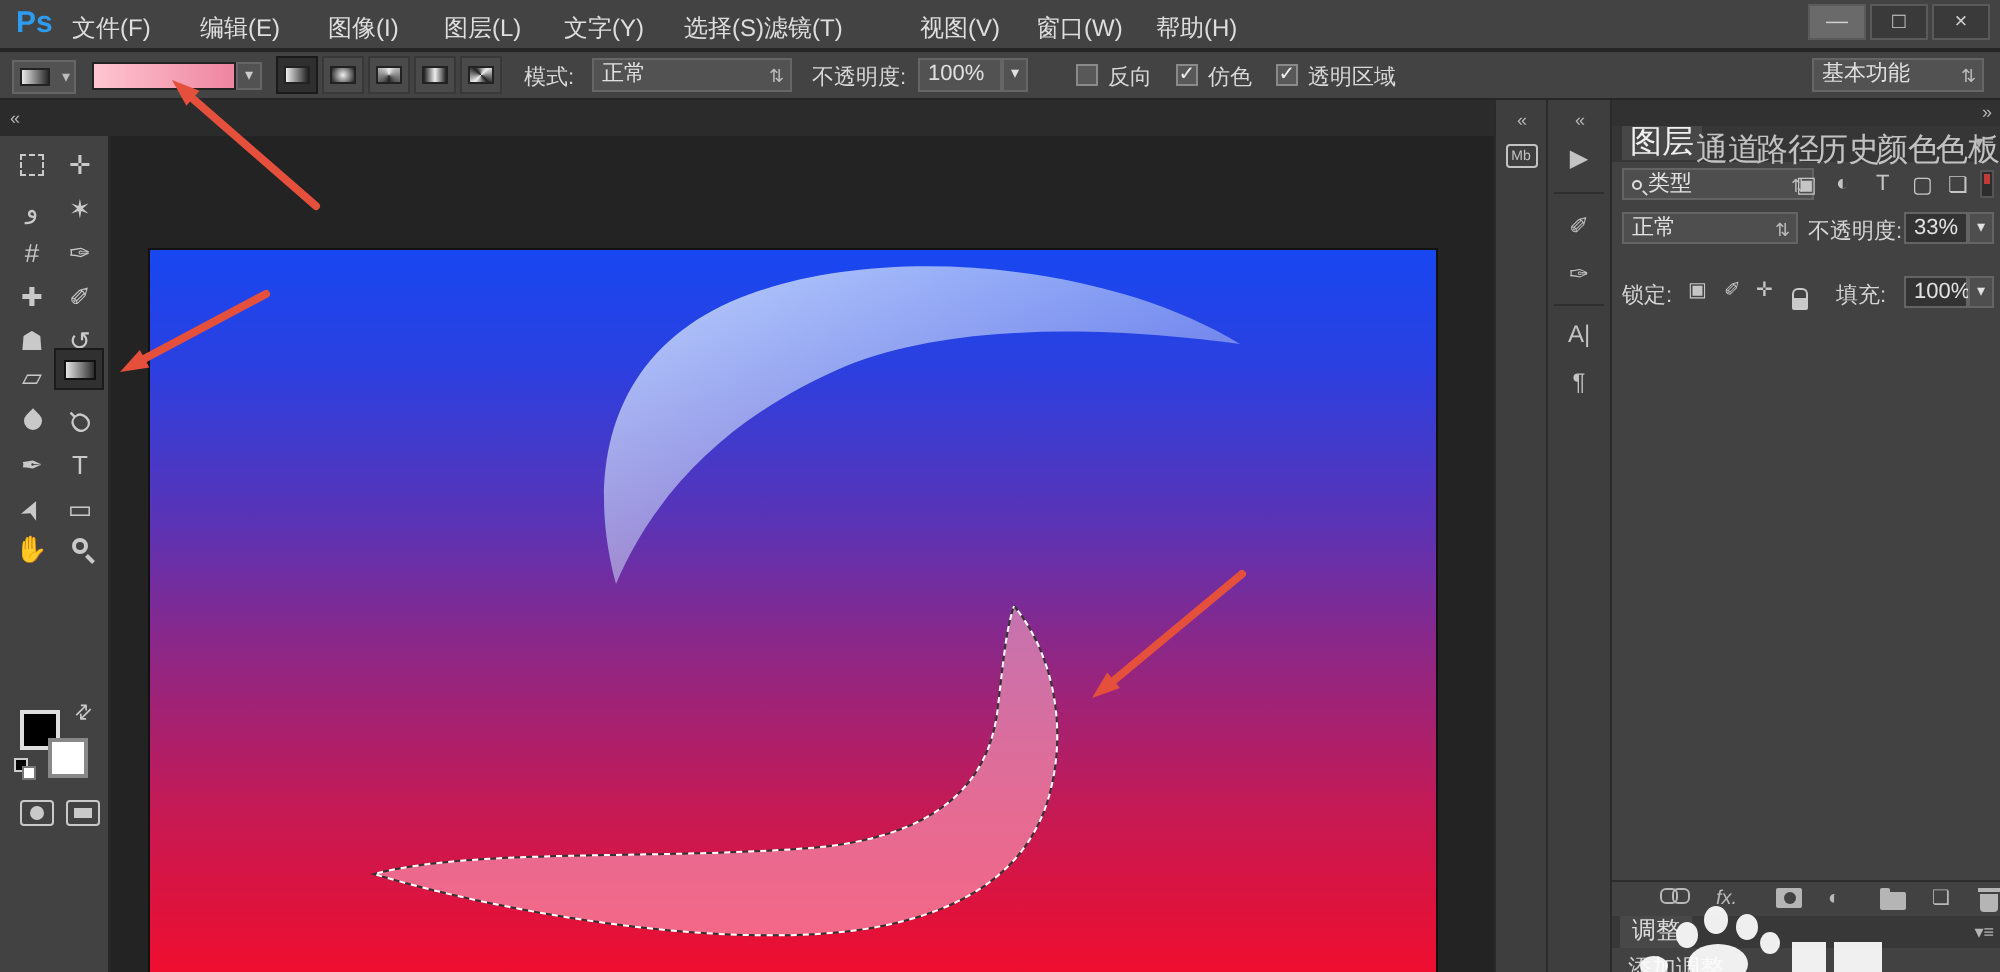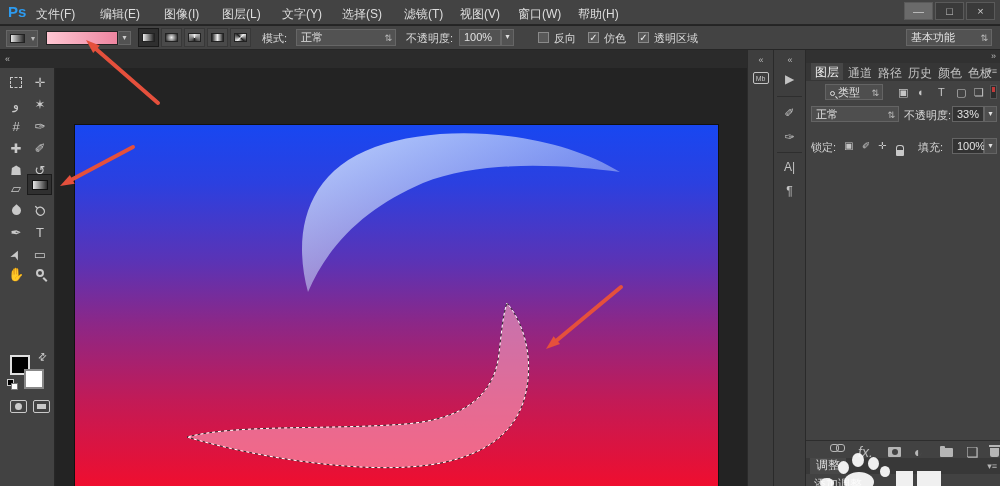--- a/index.html
+++ b/index.html
@@ -78,21 +78,21 @@
   .strip-head { position:absolute; top:2px; width:100%; text-align:center; }
   .strip-icon { position:absolute; width:100%; text-align:center; color:#c3c3c3; font-size:12px; }
   .strip-divider { position:absolute; left:3px; right:3px; height:1px; background:#2e2e2e; }
   #mb-icon { margin:0 auto; width:16px; height:12px; border:1px solid #c3c3c3; border-radius:2px;
     font-size:7px; line-height:11px; color:#c3c3c3; text-align:center; }
 
   
   #dock { left:805px; top:50px; width:195px; height:436px; background:#424242; border-left:1px solid #2a2a2a; }
   #dock-head { position:absolute; left:0; top:0; width:195px; height:13px; background:#313131; }
   #panel-tabs { position:absolute; left:0; top:13px; width:195px; height:18px; background:#363636; }
-  .ptab { position:absolute; top:2px; font-size:12px; color:#c2c2c2; }
+  .ptab { position:absolute; top:2px; font-size:16px; color:#c2c2c2; }
   .ptab.active { color:#f0f0f0; background:#474747; padding:1px 4px; top:0; height:17px; line-height:16px; }
   .prow { position:absolute; left:0; width:195px; font-size:11px; color:#d5d5d5; }
   .pbox { position:absolute; background:#4e4e4e; border:1px solid #646464; height:16px; line-height:14px;
     font-size:11px; color:#e2e2e2; padding:0 4px; }
   .search-dot { display:inline-block; width:5px; height:5px; border:1px solid #ddd; border-radius:50%;
     position:relative; margin-right:3px; }
   .search-dot::after { content:''; position:absolute; width:1px; height:3px; background:#ddd; left:5px; top:4px; transform:rotate(-45deg); }
   .ficon { position:absolute; top:2px; color:#c5c5c5; font-size:11px; }
   .toggle { position:absolute; width:7px; height:14px; background:#2d2d2d; border:1px solid #555; top:1px; }
   .toggle::after { content:''; position:absolute; left:1px; top:1px; width:3px; height:5px; background:#c03a3a; }
@@ -107,21 +107,21 @@
   .eye::after { content:''; position:absolute; left:3.5px; top:1.5px; width:4px; height:4px; border-radius:50%; background:#cfcfcf; }
   .thumb { position:absolute; left:31px; top:2px; width:40px; height:26px; border:1px solid #1e1e1e; outline:1px solid #888;
     background:
       repeating-conic-gradient(#c8c8c8 0% 25%, #ffffff 0% 50%) 0 0 / 10px 10px; overflow:hidden; }
   .thumb .curve { position:absolute; left:6px; top:4px; width:24px; height:18px; border:3px solid transparent; border-radius:50%; }
   .thumb-grad { position:absolute; left:31px; top:2px; width:40px; height:26px; border:1px solid #1e1e1e; outline:1px solid #888;
     background:linear-gradient(180deg,#1d43e8,#7b2a90,#d8103c); }
   .layer-name { position:absolute; left:80px; top:8px; font-size:11px; color:#e4e4e4; }
   #layers-footer { position:absolute; left:0; top:390px; width:195px; height:18px; border-top:1px solid #2d2d2d;
     background:#424242; color:#b8b8b8; }
-  .footico { position:absolute; top:3px; font-size:14px; color:#b8b8b8; }
+  .footico { position:absolute; top:3px; font-size:10px; color:#b8b8b8; }
   .cssmask { width:13px; height:10px; background:#b5b5b5; border-radius:1px; position:relative; }
   .cssmask::after { content:''; position:absolute; left:3.5px; top:2px; width:6px; height:6px; border-radius:50%; background:#424242; }
   .cssfolder { width:13px; height:9px; background:#b5b5b5; border-radius:0 1px 1px 1px; position:relative; margin-top:2px; }
   .cssfolder::before { content:''; position:absolute; top:-2px; left:0; width:5px; height:2px; background:#b5b5b5; border-radius:1px 1px 0 0; }
   .csstrash { width:9px; height:9px; background:#b5b5b5; border-radius:0 0 2px 2px; position:relative; margin-top:3px; }
   .csstrash::before { content:''; position:absolute; top:-3px; left:-1.5px; width:12px; height:2px; background:#b5b5b5; }
   .csslink { width:14px; height:8px; position:relative; margin-top:3px; }
   .csslink::before, .csslink::after { content:''; position:absolute; width:7px; height:6px; border:1.5px solid #b8b8b8; border-radius:3px; top:0; }
   .csslink::before { left:0; } .csslink::after { left:6px; }
   #adj-head { position:absolute; left:0; top:408px; width:195px; height:16px; background:#383838; }
@@ -140,21 +140,21 @@
 <div id="stage">
 
   <div id="menubar" class="abs">
     <span id="ps-logo" class="abs">Ps</span>
     <span class="menu-item abs" style="left:36px">文件(F)</span>
     <span class="menu-item abs" style="left:100px">编辑(E)</span>
     <span class="menu-item abs" style="left:164px">图像(I)</span>
     <span class="menu-item abs" style="left:222px">图层(L)</span>
     <span class="menu-item abs" style="left:282px">文字(Y)</span>
     <span class="menu-item abs" style="left:342px">选择(S)</span>
-    <span class="menu-item abs" style="left:404px">滤镜(T)</span>
+    <span class="menu-item abs" style="left:382px">滤镜(T)</span>
     <span class="menu-item abs" style="left:460px">视图(V)</span>
     <span class="menu-item abs" style="left:518px">窗口(W)</span>
     <span class="menu-item abs" style="left:578px">帮助(H)</span>
     <div id="win-controls" class="abs">
       <div class="win-btn lit">—</div>
       <div class="win-btn">□</div>
       <div class="win-btn">×</div>
     </div>
   </div>
 
@@ -323,21 +323,21 @@
       <span class="ptab active" style="left:5px">图层</span>
       <span class="ptab" style="left:42px">通道</span>
       <span class="ptab" style="left:72px">路径</span>
       <span class="ptab" style="left:102px">历史</span>
       <span class="ptab" style="left:132px">颜色</span>
       <span class="ptab" style="left:162px">色板</span>
       <span class="pmenu" style="top:3px">▾≡</span>
     </div>
 
     <div class="prow" style="top:34px;height:20px">
-      <div class="pbox" style="left:19px;top:0;width:58px">
+      <div class="pbox" style="left:5px;top:0;width:96px">
         <span class="search-dot"></span><span>类型</span>
         <span class="combo-arrows">⇅</span>
       </div>
       <span class="ficon" style="left:92px">▣</span>
       <span class="ficon" style="left:112px">◐</span>
       <span class="ficon" style="left:132px">T</span>
       <span class="ficon" style="left:150px">▢</span>
       <span class="ficon" style="left:168px">❏</span>
       <span class="toggle" style="left:184px"></span>
     </div>

